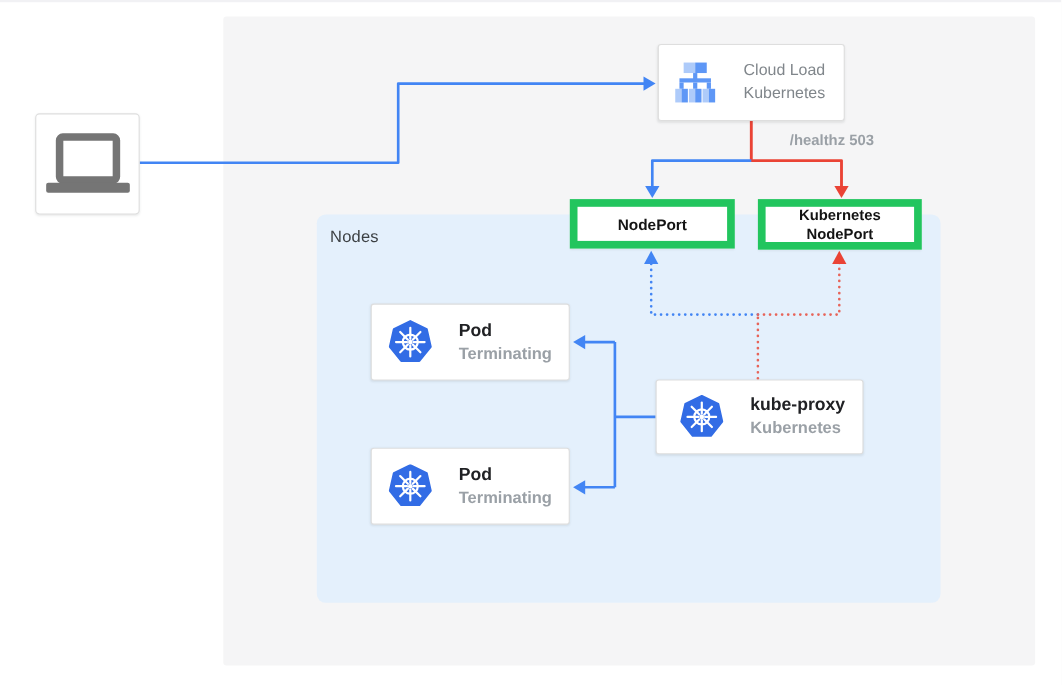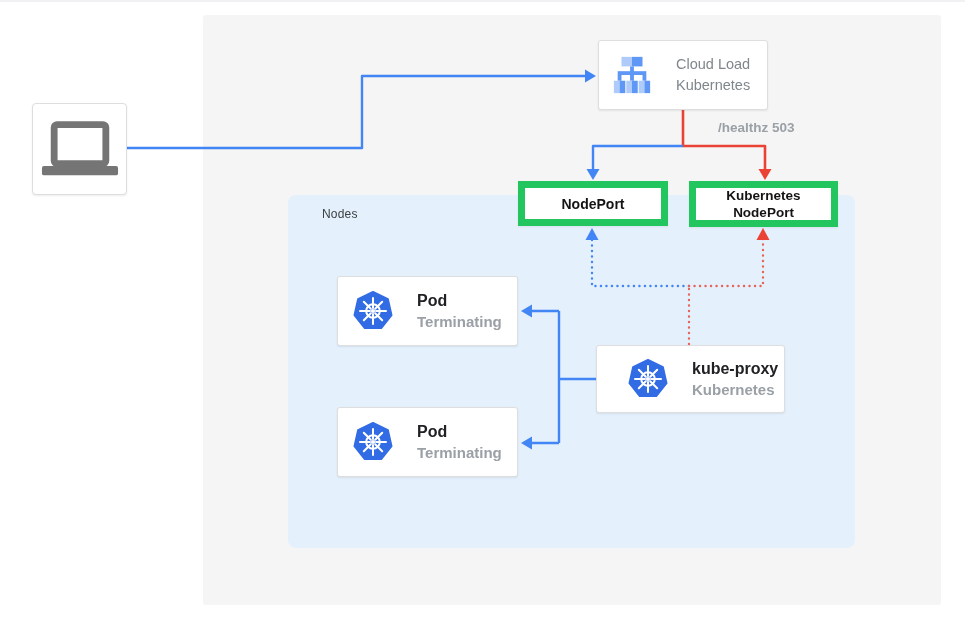--- a/index.html
+++ b/index.html
@@ -10,34 +10,34 @@
   }
   html,body{margin:0;padding:0;background:#fff;}
   #page{
     position:relative;width:965px;height:623px;overflow:hidden;
     font-family:"Liberation Sans","DejaVu Sans",sans-serif;
     background:#fff;
   }
   #top-hairline{position:absolute;left:0;top:0;width:965px;height:2px;background:#f1f1f4;}
   #canvas-panel{position:absolute;left:203px;top:15px;width:738px;height:590px;background:var(--panel-gray);border-radius:3px;}
   #nodes-panel{position:absolute;left:288px;top:195px;width:567px;height:353px;background:var(--panel-blue);border-radius:8px;}
-  #nodes-label{position:absolute;left:322px;top:207px;font-size:12px;color:#3C4043;letter-spacing:.2px;}
+  #nodes-label{position:absolute;left:300px;top:207px;font-size:15px;color:#3C4043;letter-spacing:.2px;}
   #connections{position:absolute;left:0;top:0;width:965px;height:623px;pointer-events:none;}
 
   .card{
     position:absolute;background:#fff;border:1px solid var(--box-border);
     border-radius:3px;box-shadow:0 1px 2px rgba(60,64,67,.10);
     display:flex;align-items:center;box-sizing:border-box;
   }
   #client-box{left:32px;top:103px;width:95px;height:92px;justify-content:center;border-radius:4px;}
   #clb-box{left:598px;top:40px;width:170px;height:70px;padding-left:12px;}
   #clb-box .txt{margin-left:23px;font-size:14.5px;line-height:21px;color:var(--clb-text);}
   #pod1-box{left:337px;top:276px;width:181px;height:70px;padding-left:15px;}
   #pod2-box{left:337px;top:407px;width:181px;height:70px;padding-left:15px;}
-  #kube-proxy-box{left:596px;top:345px;width:189px;height:68px;padding-left:31px;}
+  #kube-proxy-box{left:596px;top:345px;width:189px;height:68px;padding-left:21px;}
   .entity-txt{margin-left:24px;display:flex;flex-direction:column;font-weight:bold;}
   .entity-title{font-size:16px;line-height:22px;color:var(--text-dark);}
   .entity-sub{font-size:15px;line-height:20px;color:var(--text-gray);}
 
   .port-box{
     position:absolute;background:#fff;border:7px solid #22c55e;
     display:flex;flex-direction:column;align-items:center;justify-content:center;
     text-align:center;font-weight:bold;color:#141414;box-sizing:border-box;
     box-shadow:0 1px 2px rgba(60,64,67,.08);
   }

